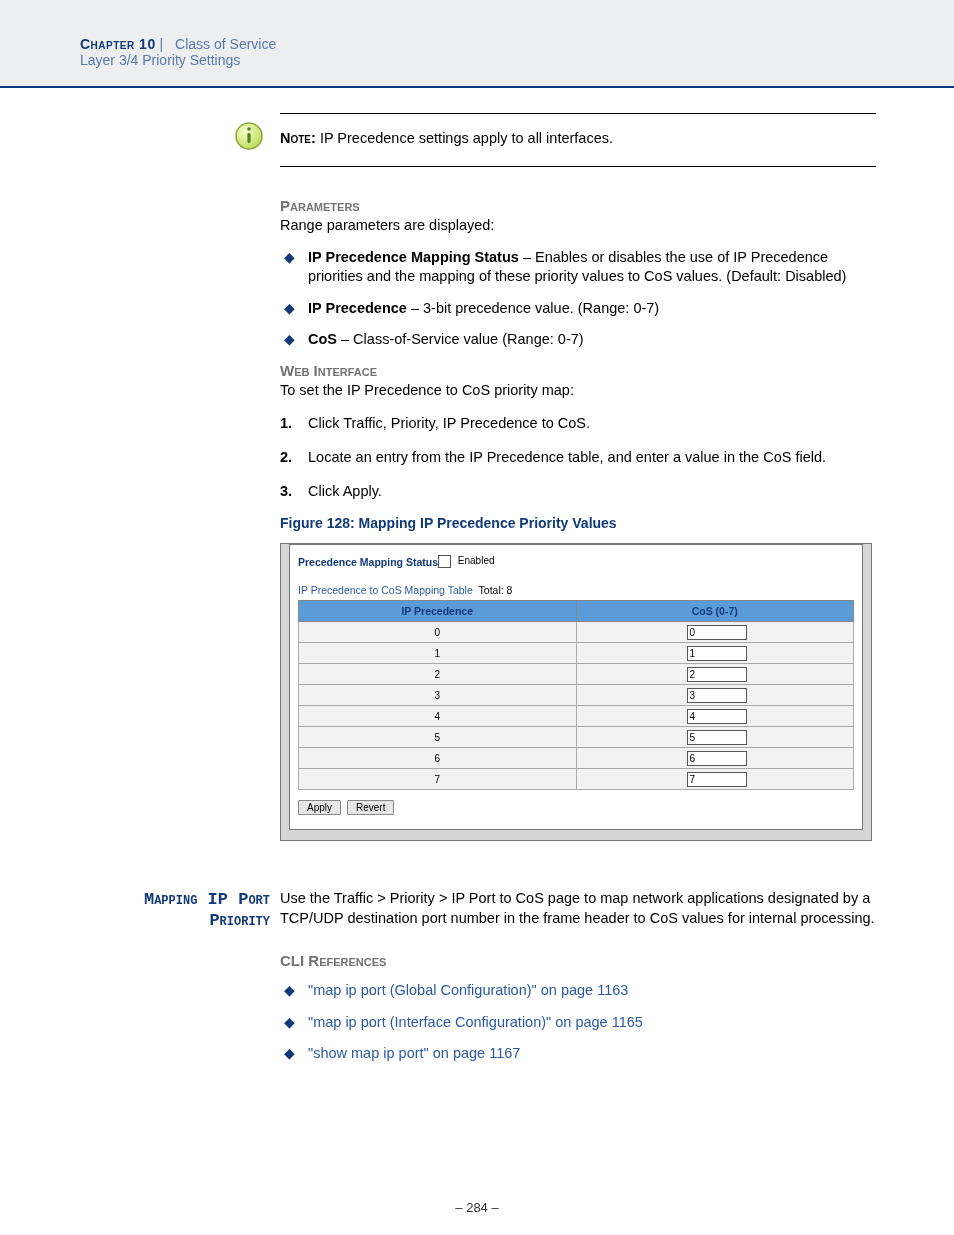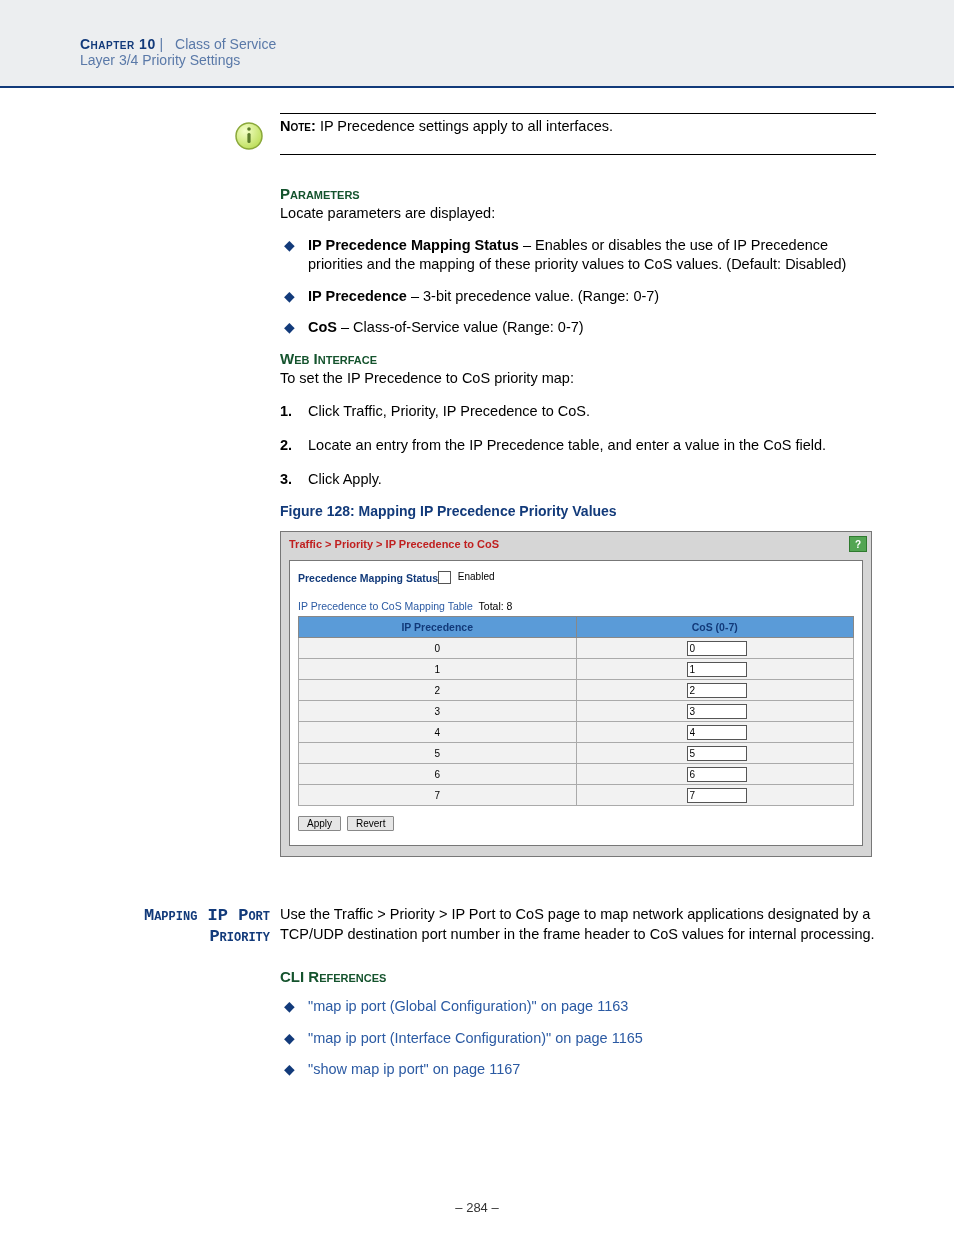--- a/index.html
+++ b/index.html
@@ -56,25 +56,25 @@
     left: 234px;
     top: 8px;
   }
   .main-col {
     margin-left: 280px;
     margin-right: 78px;
   }
   .note-box {
     border-top: 1.5px solid #000;
     border-bottom: 1.5px solid #000;
-    padding: 4px 0 20px 0;
+    padding: 16px 0 20px 0;
     margin-bottom: 30px;
   }
   .sec-label {
-    color: #14532d;
+    color: #737373;
     font-variant: small-caps;
     font-weight: bold;
     font-family: Arial, Helvetica, sans-serif;
     font-size: 15px;
     display: block;
   }
   .body-text { margin: 2px 0 10px 0; line-height: 1.35; }
 
   ul.bullets { list-style: none; padding: 0; margin: 12px 0 10px 0; }
   ul.bullets > li { position: relative; padding-left: 28px; margin: 12px 0; line-height: 1.35; }
@@ -213,42 +213,38 @@
       </svg>
     </div>
 
     <div class="main-col">
       <div class="note-box">
         <b style="font-variant: small-caps; font-family: Arial, Helvetica, sans-serif;">Note:</b>
         <span> IP Precedence settings apply to all interfaces.</span>
       </div>
 
       <span class="sec-label">Parameters</span>
-      <div class="body-text">Locate parameters are displayed:</div>
+      <div class="body-text">Range parameters are displayed:</div>
       <ul class="bullets">
         <li><b>IP Precedence Mapping Status</b><span> – Enables or disables the use of IP Precedence priorities and the mapping of these priority values to CoS values. (Default: Disabled)</span></li>
         <li><b>IP Precedence</b><span> – 3-bit precedence value. (Range: 0-7)</span></li>
         <li><b>CoS</b><span> – Class-of-Service value (Range: 0-7)</span></li>
       </ul>
 
       <span class="sec-label">Web Interface</span>
       <div class="body-text">To set the IP Precedence to CoS priority map:</div>
       <ol class="steps">
         <li><span class="num">1.</span><span>Click Traffic, Priority, IP Precedence to CoS.</span></li>
         <li><span class="num">2.</span><span>Locate an entry from the IP Precedence table, and enter a value in the CoS field.</span></li>
         <li><span class="num">3.</span><span>Click Apply.</span></li>
       </ol>
 
       <div class="figure-caption">Figure 128:  Mapping IP Precedence Priority Values</div>
 
       <div class="figure">
-        <div class="fig-head">
-          <span class="crumb">Traffic &gt; Priority &gt; IP Precedence to CoS</span>
-          <span class="help-btn">?</span>
-        </div>
         <div class="fig-body">
           <div class="fig-row1">
             <span class="fig-label1">Precedence Mapping Status</span>
             <span>
               <span class="fig-checkbox"></span>
               <span style="font-size:10px;">Enabled</span>
             </span>
           </div>
           <div class="fig-label2">
             <span>IP Precedence to CoS Mapping Table</span>&nbsp;&nbsp;<span style="color:#000;">Total: 8</span>

